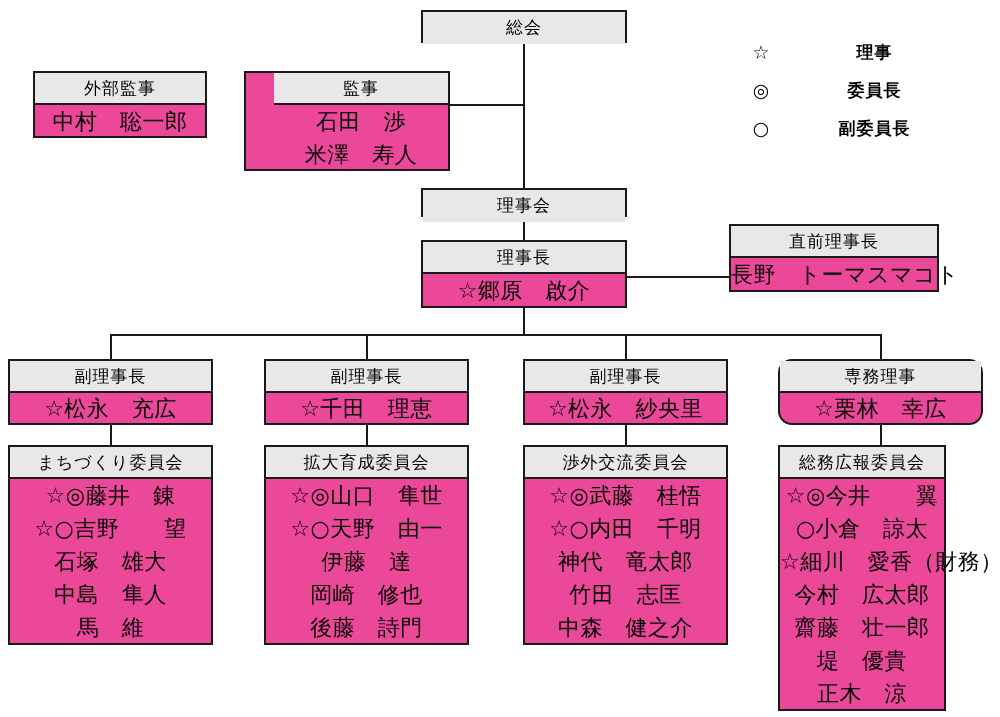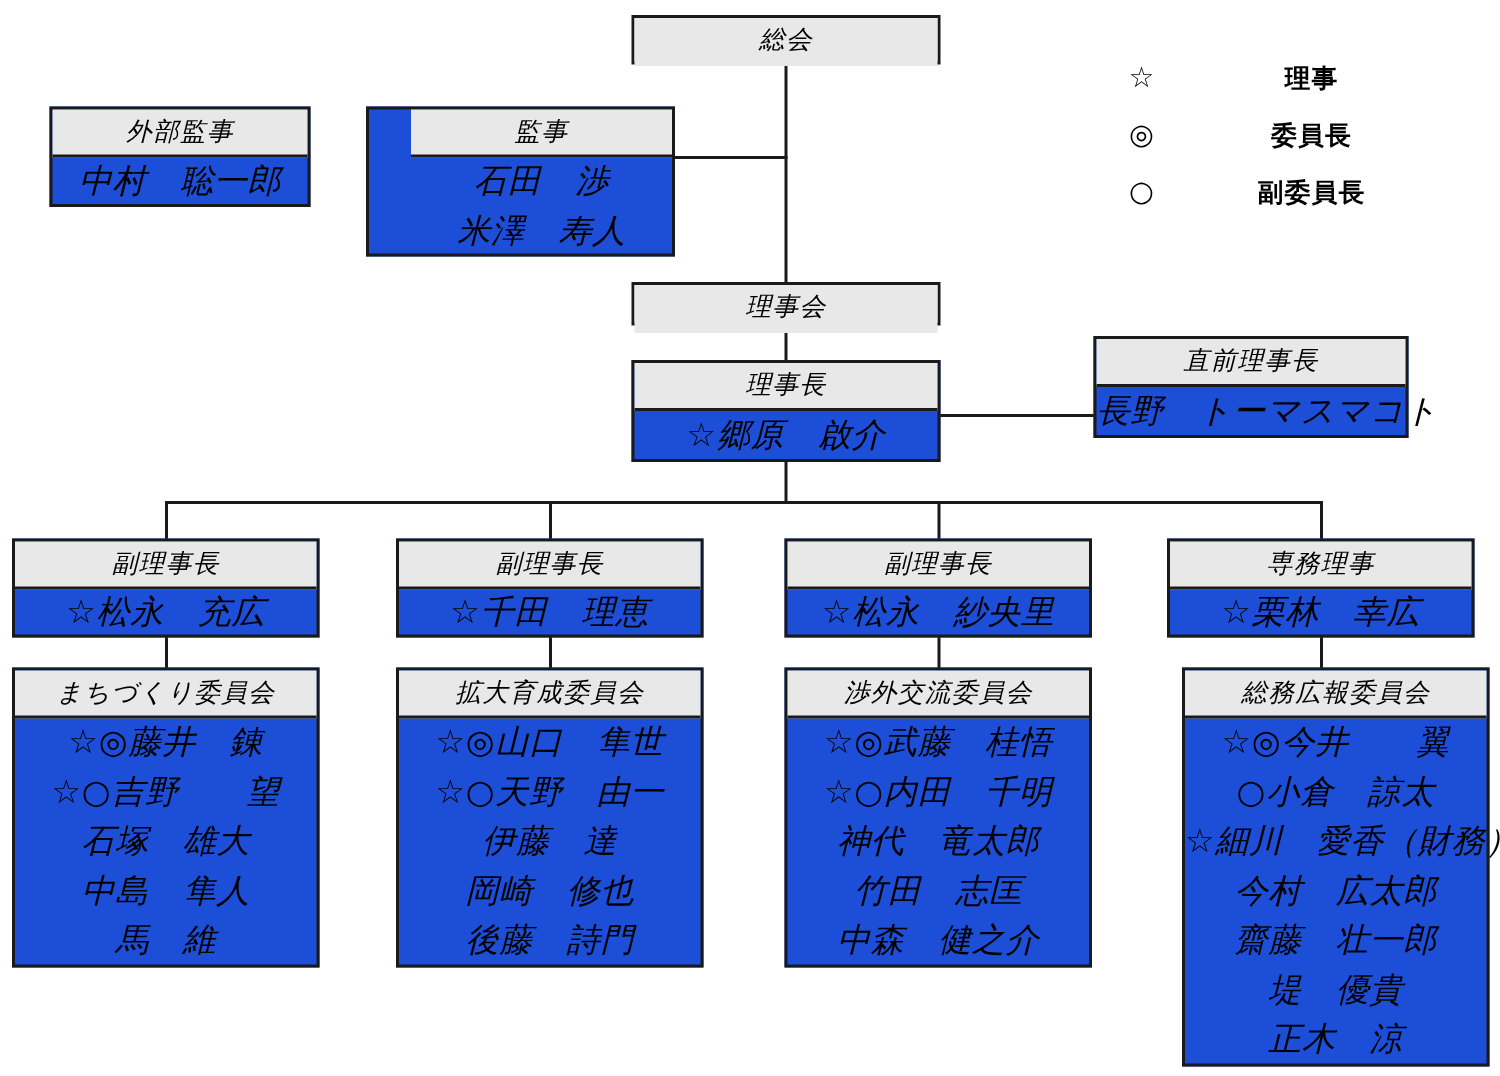--- a/index.html
+++ b/index.html
@@ -17,22 +17,21 @@
     height: 717px;
     background: #ffffff;
     overflow: hidden;
   }
 
   
   .box {
     position: absolute;
     box-sizing: border-box;
     border: 2px solid #1a1a1a;
-    background: #1d4ed8;
-    font-style: italic;
+    background: #ec4899;
   }
   .box-head {
     box-sizing: border-box;
     background: #e8e8e8;
     border-bottom: 2px solid #1a1a1a;
     text-align: center;
     font-size: 17px;
     line-height: 30px;
     height: 32px;
     letter-spacing: 1px;
@@ -188,21 +187,21 @@
     <div class="box-body">
       <div class="row tight">☆千田　理恵</div>
     </div>
   </div>
   <div class="box" style="left:523px; top:359px; width:205px; height:66px;">
     <div class="box-head">副理事長</div>
     <div class="box-body">
       <div class="row tight">☆松永　紗央里</div>
     </div>
   </div>
-  <div class="box" style="left:778px; top:359px; width:205px; height:66px;">
+  <div class="box" style="left:778px; top:359px; width:205px; height:66px;border-radius:14px;">
     <div class="box-head">専務理事</div>
     <div class="box-body">
       <div class="row tight">☆栗林　幸広</div>
     </div>
   </div>
 
   <div class="box" style="left:8px; top:445px; width:205px; height:200px;">
     <div class="box-head">まちづくり委員会</div>
     <div class="box-body">
       <div class="row">☆◎藤井　錬</div>
@@ -228,21 +227,21 @@
     <div class="box-head">渉外交流委員会</div>
     <div class="box-body">
       <div class="row">☆◎武藤　桂悟</div>
       <div class="row">☆○内田　千明</div>
       <div class="row">神代　竜太郎</div>
       <div class="row">竹田　志匡</div>
       <div class="row">中森　健之介</div>
     </div>
   </div>
 
-  <div class="box" style="left:778px; top:445px; width:205px; height:266px;margin-left:10px;">
+  <div class="box" style="left:778px; top:445px; width:168px; height:266px;">
     <div class="box-head">総務広報委員会</div>
     <div class="box-body">
       <div class="row">☆◎今井　　翼</div>
       <div class="row">○小倉　諒太</div>
       <div class="row">☆細川　愛香（財務）</div>
       <div class="row">今村　広太郎</div>
       <div class="row">齋藤　壮一郎</div>
       <div class="row">堤　優貴</div>
       <div class="row">正木　涼</div>
     </div>

